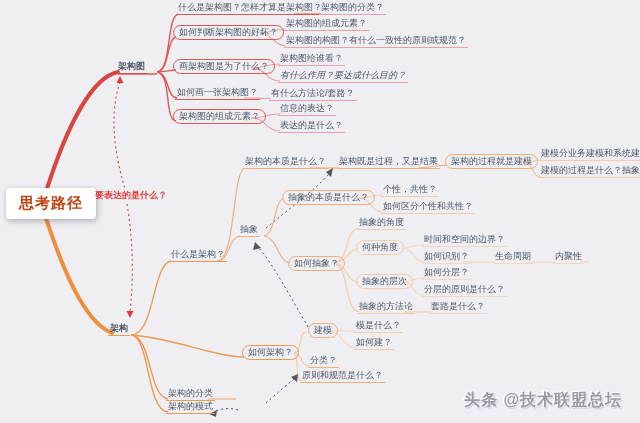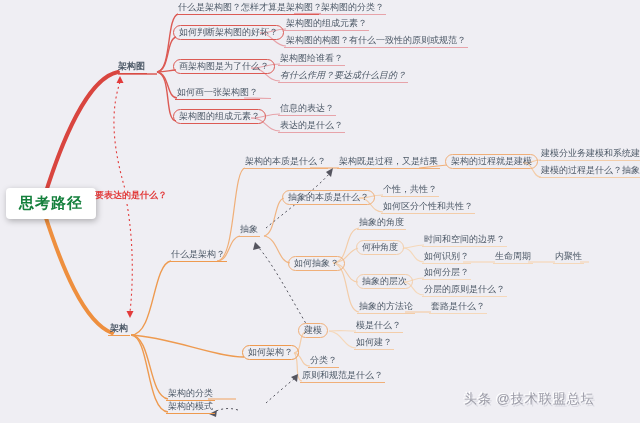--- a/index.html
+++ b/index.html
@@ -13,25 +13,25 @@
   
   .r-main{border-color:#d84b44;}
   .r-l1{border-color:#dc5a54;}
   .r-leaf{border-color:#e7a3a9;}
   
   .o1{border-color:#ee9a4f;}
   .o2{border-color:#f0af78;}
   .o3{border-color:#f3cda9;}
   .o4{border-color:#f5d8ba;}
   .root{position:absolute;left:6px;top:188px;z-index:3;background:#ffffff;border-radius:4px;
-        box-shadow:1px 2px 6px rgba(0,0,0,.28);font-weight:bold;font-size:15px;color:#15803d;
+        box-shadow:1px 2px 6px rgba(0,0,0,.28);font-weight:bold;font-size:15px;color:#c2410c;
         padding:6px 13px;letter-spacing:1px;}
   .redlabel{position:absolute;left:95px;top:190px;z-index:3;font-size:9px;line-height:10px;
         font-weight:bold;color:#e23b3b;white-space:nowrap;}
-  .watermark{position:absolute;left:464px;top:390px;z-index:4;font-size:13px;font-weight:normal;
+  .watermark{position:absolute;left:464px;top:390px;z-index:4;font-size:16px;font-weight:bold;
         color:#9b9ba6;letter-spacing:1px;white-space:nowrap;
         text-shadow:-1.5px -1.5px 0 #ffffff,1.5px 1.5px 0 #d8d8e0;}
 </style>
 </head>
 <body>
 
 <div id="stage">
 
   <svg id="wires" viewBox="0 0 640 423" xmlns="http://www.w3.org/2000/svg">
 
@@ -126,20 +126,21 @@
   <div class="n ul r-main" style="left:116px;top:61px;font-weight:bold;">架构图</div>
   <div class="n ul r-l1" style="left:176px;top:2px;">什么是架构图？怎样才算是架构图？</div>
   <div class="n ul r-leaf" style="left:319px;top:2px;">架构图的分类？</div>
   <div class="n cap r-l1" style="left:173px;top:25px;">如何判断架构图的好坏？</div>
   <div class="n ul r-leaf" style="left:284px;top:18px;">架构图的组成元素？</div>
   <div class="n ul r-leaf" style="left:284px;top:35px;">架构图的构图？有什么一致性的原则或规范？</div>
   <div class="n cap r-l1" style="left:173px;top:59px;">画架构图是为了什么？</div>
   <div class="n ul r-leaf" style="left:278px;top:53px;">架构图给谁看？</div>
   <div class="n ul r-leaf" style="left:278px;top:70px;font-style:italic;">有什么作用？要达成什么目的？</div>
   <div class="n ul r-l1" style="left:175px;top:87px;">如何画一张架构图？</div>
+  <div class="n ul r-leaf" style="left:269px;top:88px;">有什么方法论/套路？</div>
   <div class="n cap r-l1" style="left:173px;top:109px;">架构图的组成元素？</div>
   <div class="n ul r-leaf" style="left:278px;top:103px;">信息的表达？</div>
   <div class="n ul r-leaf" style="left:278px;top:120px;">表达的是什么？</div>
 
   <div class="n ul o1" style="left:108px;top:323px;font-weight:bold;">架构</div>
   <div class="n ul o1" style="left:169px;top:249px;">什么是架构？</div>
   <div class="n ul o2" style="left:243px;top:156px;">架构的本质是什么？</div>
   <div class="n cap o2" style="left:445px;top:154px;">架构的过程就是建模</div>
   <div class="n ul o2" style="left:337px;top:156px;">架构既是过程，又是结果</div>
   <div class="n ul o3" style="left:539px;top:148px;">建模分业务建模和系统建模</div>
@@ -154,21 +155,21 @@
   <div class="n ul o4" style="left:422px;top:234px;">时间和空间的边界？</div>
   <div class="n ul o4" style="left:422px;top:251px;">如何识别？</div>
   <div class="n ul o4" style="left:493px;top:251px;">生命周期</div>
   <div class="n ul o4" style="left:553px;top:251px;">内聚性</div>
   <div class="n cap o3" style="left:356px;top:274px;">抽象的层次</div>
   <div class="n ul o4" style="left:422px;top:267px;">如何分层？</div>
   <div class="n ul o4" style="left:422px;top:284px;">分层的原则是什么？</div>
   <div class="n ul o3" style="left:357px;top:301px;">抽象的方法论</div>
   <div class="n ul o4" style="left:429px;top:301px;">套路是什么？</div>
   <div class="n cap o1" style="left:242px;top:345px;">如何架构？</div>
-  <div class="n cap o2" style="left:298px;top:323px;">建模</div>
+  <div class="n cap o2" style="left:308px;top:323px;">建模</div>
   <div class="n ul o3" style="left:354px;top:320px;">模是什么？</div>
   <div class="n ul o3" style="left:354px;top:337px;">如何建？</div>
   <div class="n ul o2" style="left:308px;top:355px;">分类？</div>
   <div class="n ul o2" style="left:300px;top:370px;">原则和规范是什么？</div>
   <div class="n ul o1" style="left:166px;top:388px;">架构的分类</div>
   <div class="n ul o1" style="left:166px;top:401px;">架构的模式</div>
   <div class="n plain" style="left:238px;top:404px;margin-top:32px;">有哪些套路？</div>
 
 </div>
 

